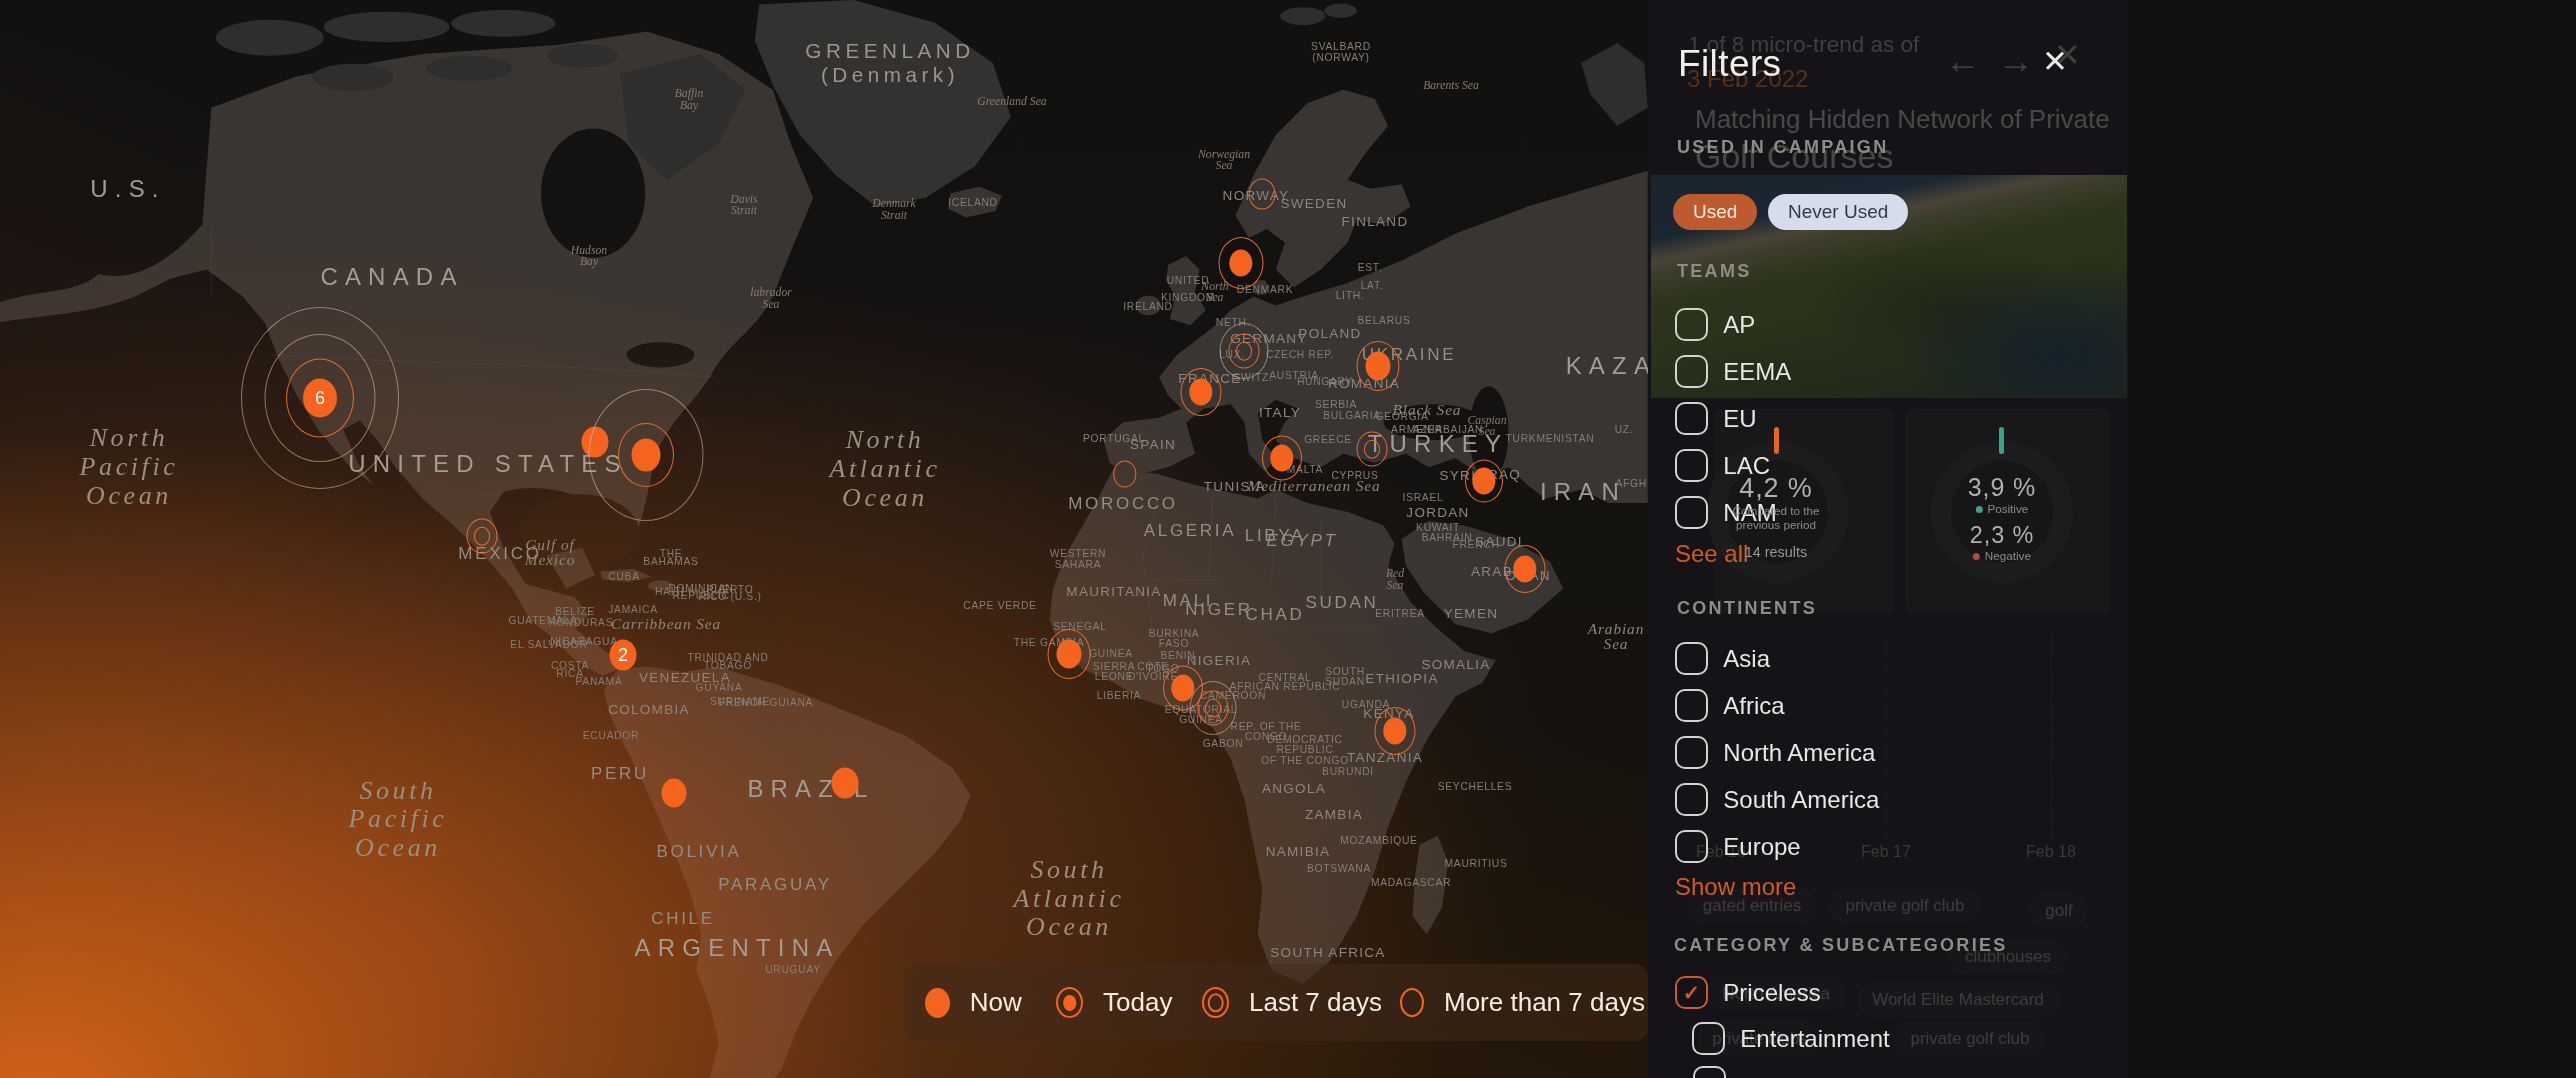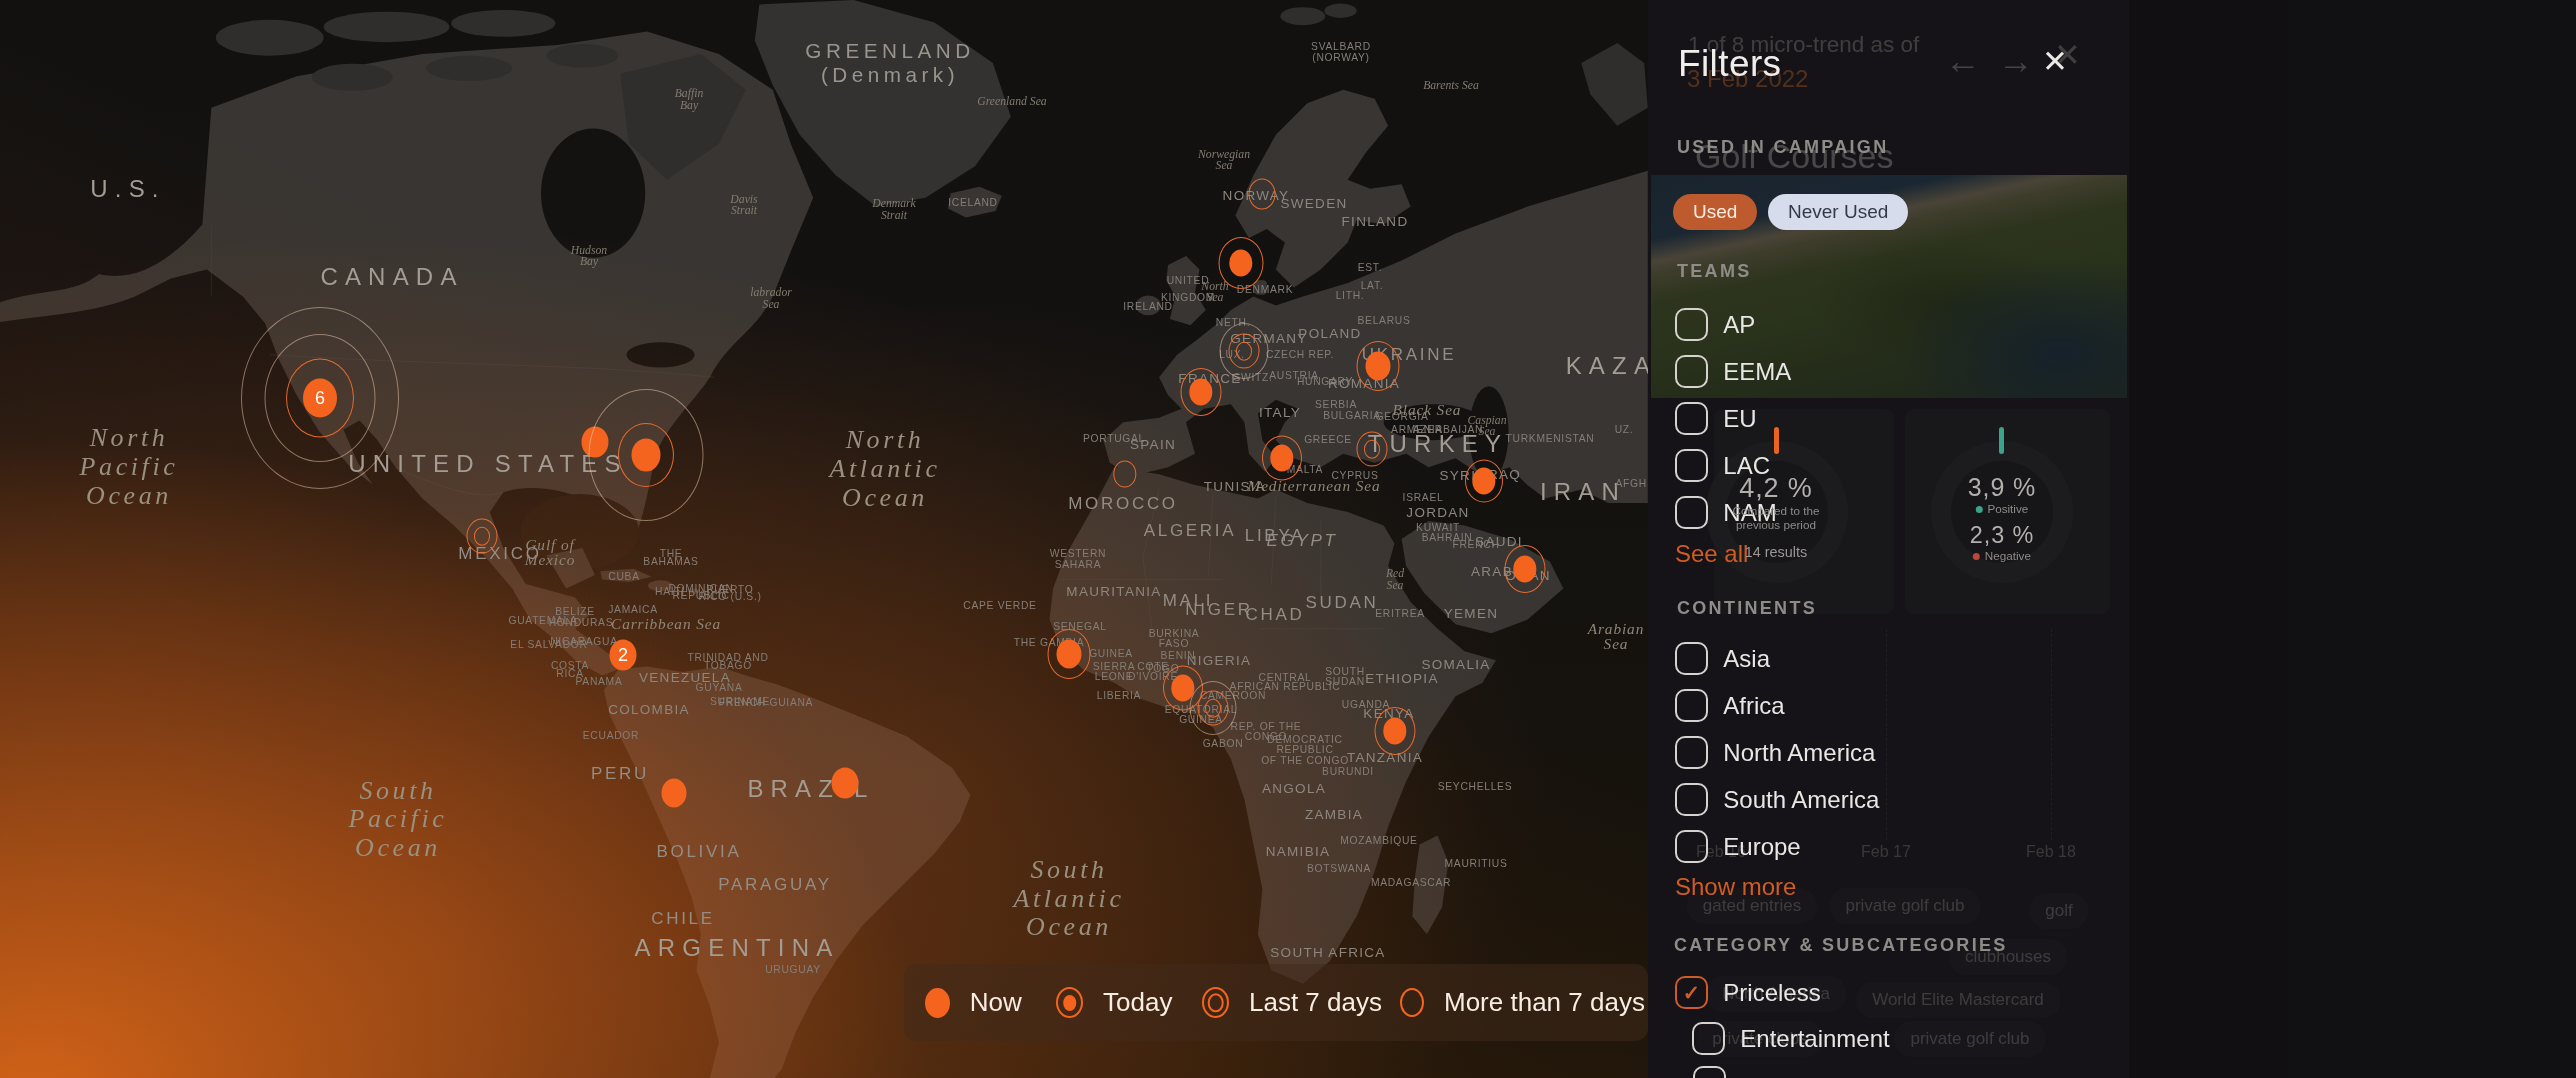--- a/index.html
+++ b/index.html
@@ -459,20 +459,21 @@
         </div>
     </div>
   </div>
 
   <div class="panel">
 
     <div class="under">
       <div class="under-card">
         <div class="uc-pagination">1 of 8 micro-trend as of</div>
         <div class="uc-date">3 Feb 2022</div>
+        <div class="uc-title1">Matching Hidden Network of Private</div>
         <div class="uc-title2">Golf Courses</div>
         <div class="uc-arrow" style="left:297px;">←</div>
         <div class="uc-arrow" style="left:350px;">→</div>
         <div class="uc-close-ghost">✕</div>
         <div class="photo"></div>
 
         <div class="stat-card" style="left:66px;top:409px;width:180px;height:205px;"></div>
         <div class="stat-card" style="left:257px;top:409px;width:205px;height:205px;"></div>
         <div class="donut" style="left:58px;top:441px;"></div>
         <div class="donut-tick" style="left:126px;top:427px;background:#e8641f;"></div>

